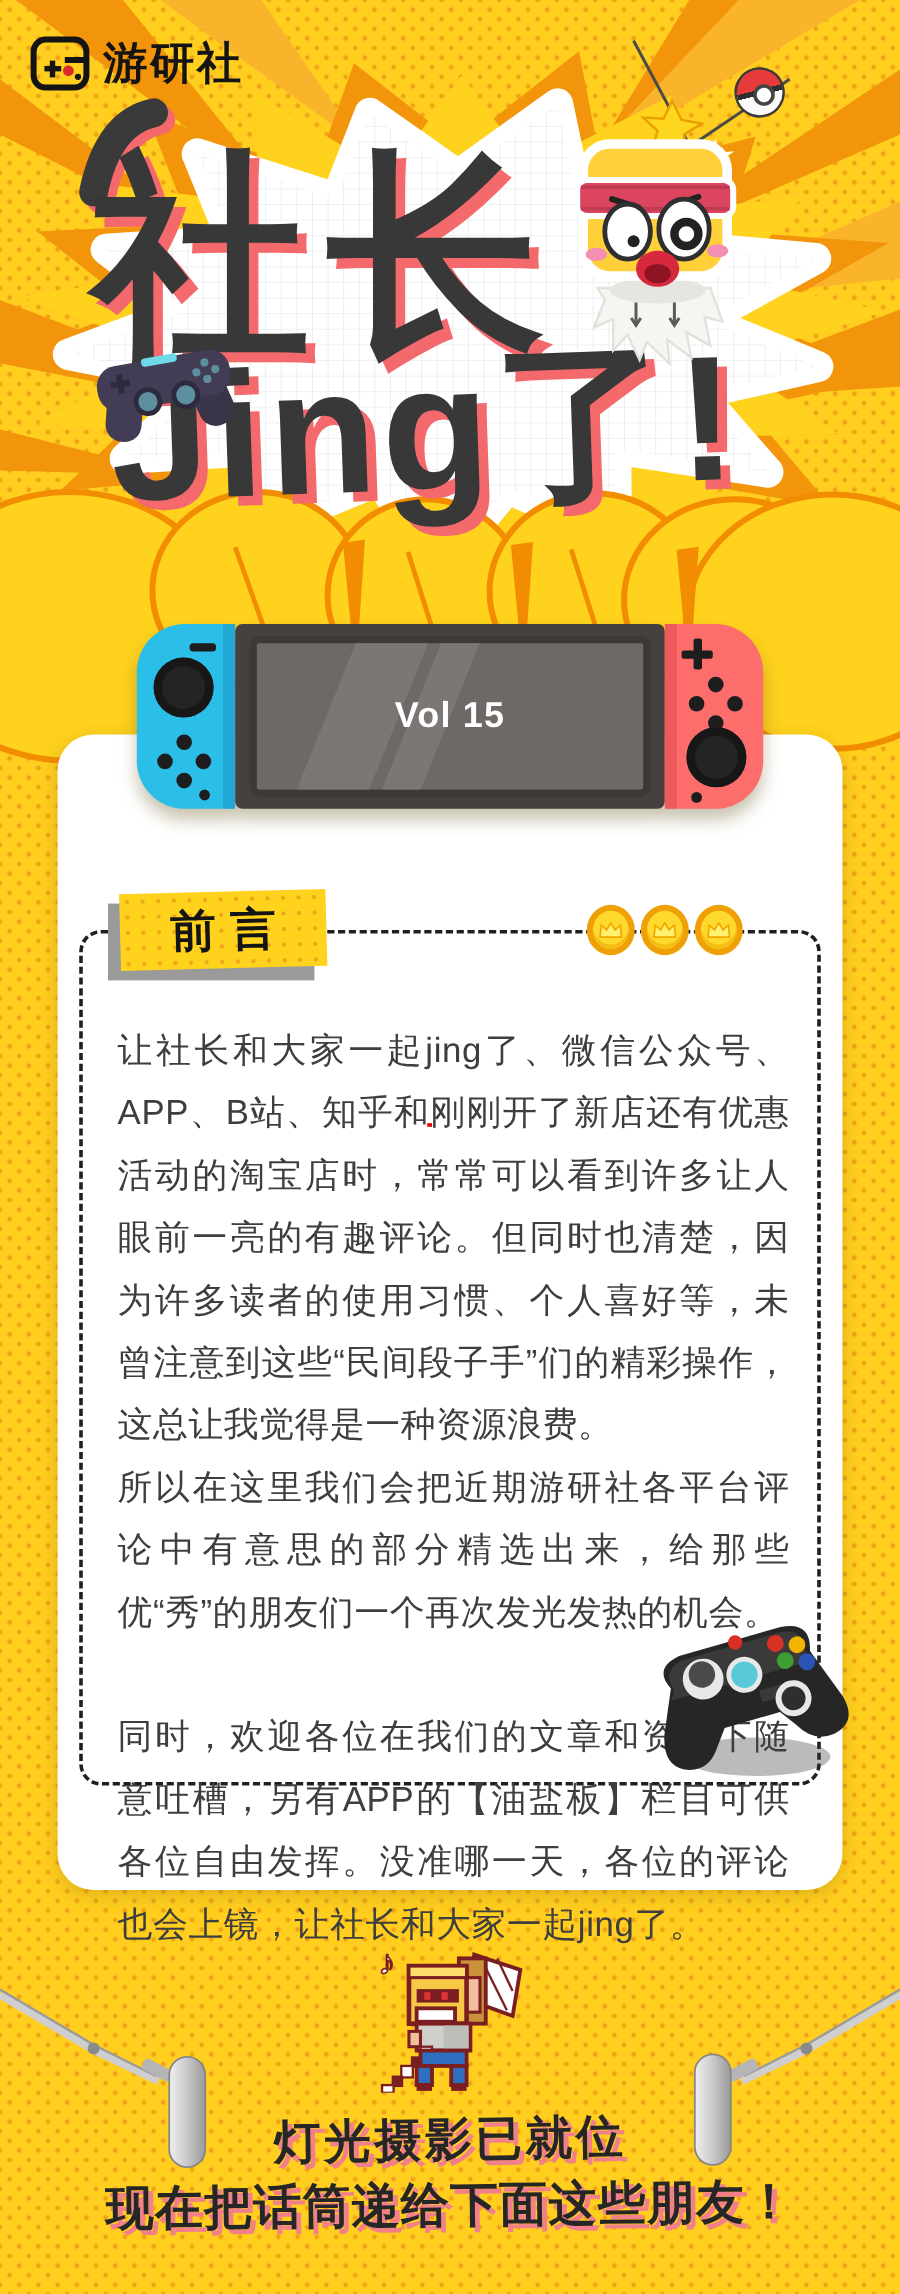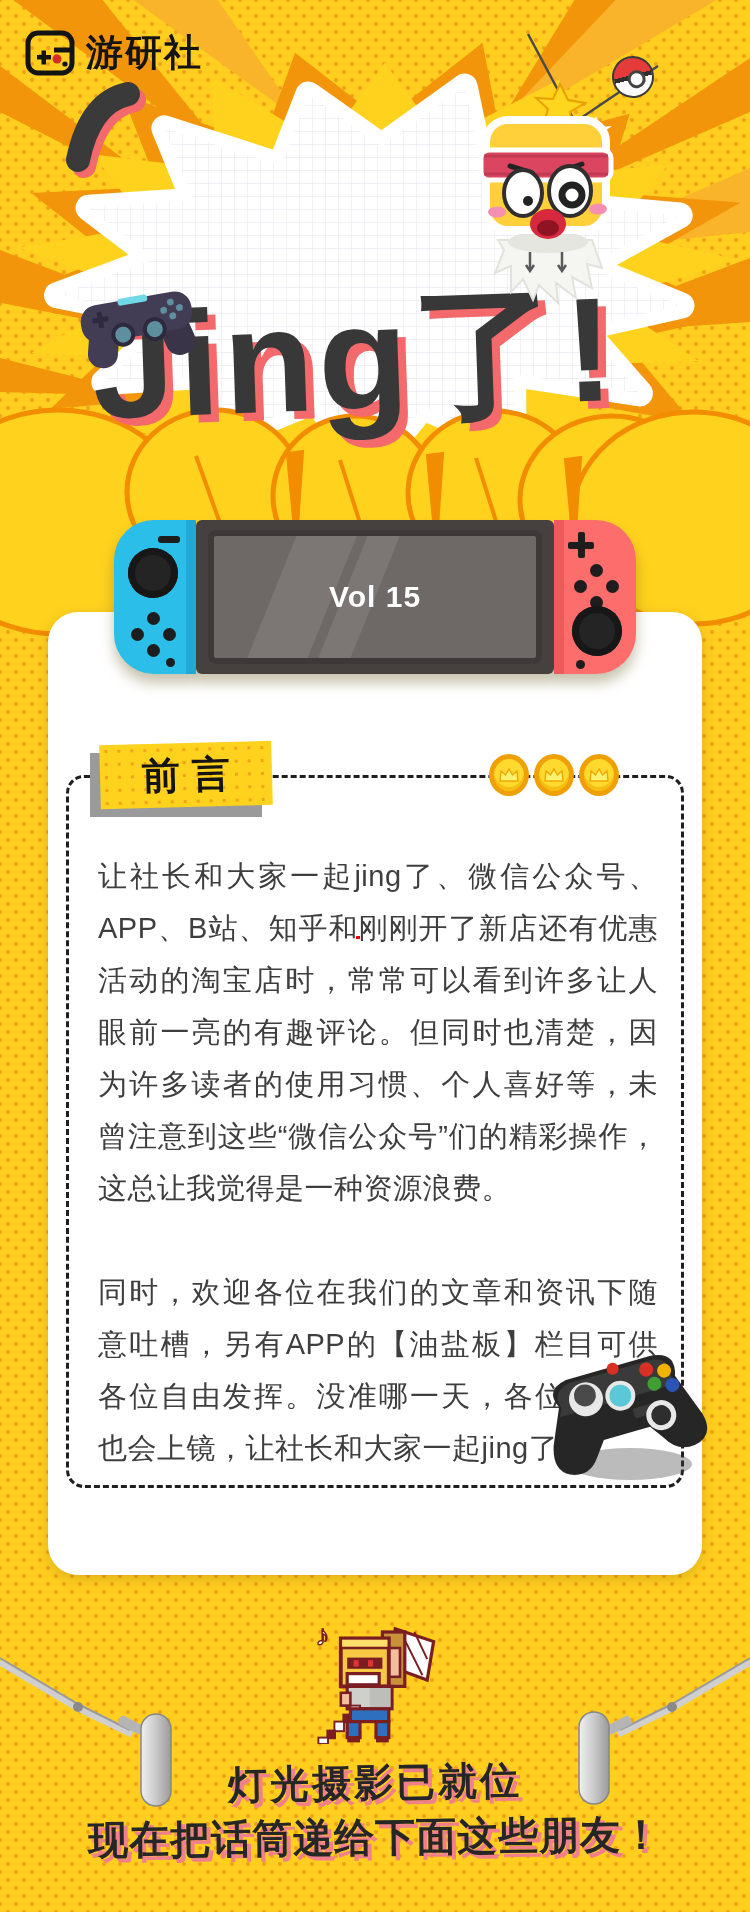--- a/index.html
+++ b/index.html
@@ -166,20 +166,21 @@
       <rect x="4" y="5" width="44" height="40" rx="10" fill="none" stroke="#141414" stroke-width="5"></rect>
       <path d="M48,22 L30,22" stroke="#141414" stroke-width="5"></path>
       <rect x="13" y="27" width="14" height="4.5" fill="#141414"></rect>
       <rect x="17.5" y="22.5" width="4.5" height="14" fill="#141414"></rect>
       <circle cx="33" cy="31" r="4.5" fill="#D92B2B"></circle>
       <circle cx="41" cy="36" r="2.6" fill="#141414"></circle>
     </svg>
     <span class="logo-text">游研社</span>
   </div>
 
+  <div class="abs hero-title1">社长</div>
   <div class="abs hero-title2">Jing了!</div>
 
   <svg class="abs mascot" width="168" height="210" viewBox="0 0 168 210">
     <polygon points="30,140 124,140 134,168 119,164 124,188 104,177 108,198 88,183 90,203 71,185 65,200 55,179 43,192 43,166 27,173 36,150" fill="#F5F5F2" stroke="#E2E2DC" stroke-width="2"></polygon>
     <ellipse cx="80" cy="142" rx="40" ry="11" fill="#E6E6E0"></ellipse>
     <line x1="62" y1="152" x2="62" y2="170" stroke="#5A5A5A" stroke-width="2.5"></line>
     <path d="M58,165 L62,171 L66,165" fill="none" stroke="#5A5A5A" stroke-width="2.5"></path>
     <line x1="94" y1="152" x2="94" y2="170" stroke="#5A5A5A" stroke-width="2.5"></line>
     <path d="M90,165 L94,171 L98,165" fill="none" stroke="#5A5A5A" stroke-width="2.5"></path>
     <rect x="18" y="20" width="120" height="110" rx="22" fill="#FFD03A" stroke="#FFFFFF" stroke-width="8"></rect>
@@ -236,21 +237,22 @@
           </svg>
       </div>
       <div class="coin">
         <svg width="20" height="15" viewBox="0 0 20 15">
             <path d="M1,13 L2,3 L6.5,7 L10,1 L13.5,7 L18,3 L19,13 Z" fill="#FFF170" stroke="#F0A800" stroke-width="1.4"></path>
           </svg>
       </div>
     </div>
 
     <div class="card-text">
-      <p><span>让社长和大家一起jing了、微信公众号、APP、B站、知乎和</span><span class="strike">刚刚开了新店还有优惠活动的淘宝店</span><span>时，常常可以看到许多让人眼前一亮的有趣评论。但同时也清楚，因为许多读者的使用习惯、个人喜好等，未曾注意到这些“微信公众号”们的精彩操作，这总让我觉得是一种资源浪费。</span></p>
+      <p><span>让社长和大家一起jing了、微信公众号、APP、B站、知乎和</span><span class="strike">刚刚开了新店还有优惠活动的淘宝店</span><span>时，常常可以看到许多让人眼前一亮的有趣评论。但同时也清楚，因为许多读者的使用习惯、个人喜好等，未曾注意到这些“民间段子手”们的精彩操作，这总让我觉得是一种资源浪费。</span></p>
+      <p>所以在这里我们会把近期游研社各平台评论中有意思的部分精选出来，给那些优“秀”的朋友们一个再次发光发热的机会。</p>
       <p class="gap">同时，欢迎各位在我们的文章和资讯下随意吐槽，另有APP的【油盐板】栏目可供各位自由发挥。没准哪一天，各位的评论也会上镜，让社长和大家一起jing了。</p>
     </div>
 
     <svg class="xbox" width="176" height="140" viewBox="0 0 176 140">
       <ellipse cx="96" cy="112" rx="62" ry="16" fill="rgba(60,60,60,.35)"></ellipse>
       <g transform="rotate(-16 88 64)">
         <path d="M30,38 Q20,18 44,14 L132,14 Q158,16 150,40 L166,84 Q172,108 150,112 Q132,114 122,96 L112,82 L64,82 L52,98 Q40,114 22,106 Q6,98 14,74 Z" fill="#262626"></path>
         <path d="M32,40 Q26,22 46,18 L130,18 Q150,20 146,38 L148,48 L28,48 Z" fill="#3A3A3A"></path>
         <circle cx="58" cy="38" r="17" fill="#E8E8E8"></circle>
         <circle cx="58" cy="34" r="11" fill="#4A4A4A"></circle>

